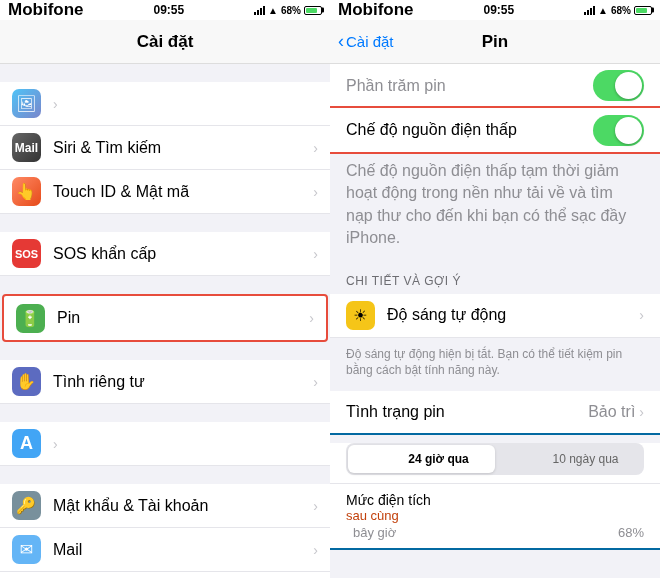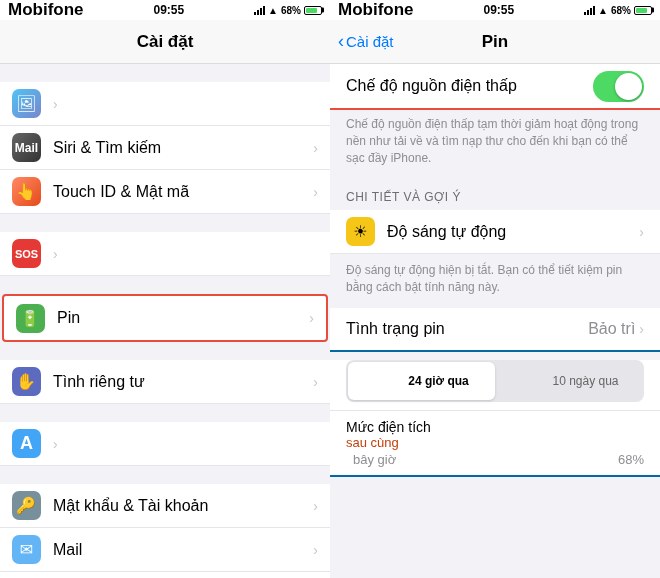--- a/index.html
+++ b/index.html
@@ -181,21 +181,21 @@
       position: absolute;
       top: 2px;
       right: 2px;
       box-shadow: 0 1px 3px rgba(0,0,0,0.3);
       transition: right 0.2s;
     }
 
     
     .pin-desc {
       padding: 8px 16px 12px;
-      font-size: 12px;
+      font-size: 16px;
       color: #8e8e93;
       background: #f2f2f7;
       line-height: 1.4;
     }
 
     
     .pin-section-header {
       padding: 12px 16px 6px;
       font-size: 12px;
       color: #6d6d72;
@@ -269,21 +269,21 @@
     
     .tab-buttons {
       display: flex;
       background: #e5e5ea;
       border-radius: 8px;
       margin: 8px 16px;
       padding: 2px;
     }
     .tab-btn {
       flex: 1;
-      height: 38px;
+      height: 28px;
       border-radius: 6px;
       display: flex;
       align-items: center;
       justify-content: center;
       font-size: 12px;
       cursor: pointer;
       padding-left: 34px;
     }
     .tab-btn.active {
       background: #fff;
@@ -345,20 +345,21 @@
         <span class="item-label">Touch ID &amp; Mật mã</span>
         <span class="item-chevron">›</span>
       </div>
     </div>
 
     <div class="section-separator"></div>
 
     <div class="top-section-bg">
       <div class="settings-item">
         <div class="item-icon ic-sos">SOS</div>
+        <span class="item-label">SOS khẩn cấp</span>
         <span class="item-chevron">›</span>
       </div>
     </div>
 
     <div class="section-separator"></div>
 
     <div style="background:#fff; border: 2px solid #e74c3c; border-radius:4px; margin: 0 2px;">
       <div class="settings-item" style="border-bottom: none; background: transparent;">
         <div class="item-icon ic-pin">🔋</div>
         <span class="item-label">Pin</span>
@@ -432,20 +433,28 @@
   <div class="nav-bar">
     <div class="back-btn">
       <span class="back-chevron">‹</span>
       <span>Cài đặt</span>
     </div>
     <span class="title">Pin</span>
   </div>
 
   <div class="pin-content">
 
+    <div class="pin-section">
+      <div class="pin-row">
+        <span class="pin-row-label">Phần trăm pin</span>
+        <div class="toggle-switch">
+          <div class="toggle-knob"></div>
+        </div>
+      </div>
+    </div>
 
     <div style="outline: 2px solid #e74c3c; position:relative; z-index:2;">
       <div class="pin-row" style="border-bottom: none;">
         <span class="pin-row-label active">Chế độ nguồn điện thấp</span>
         <div class="toggle-switch">
           <div class="toggle-knob"></div>
         </div>
       </div>
     </div>
 

